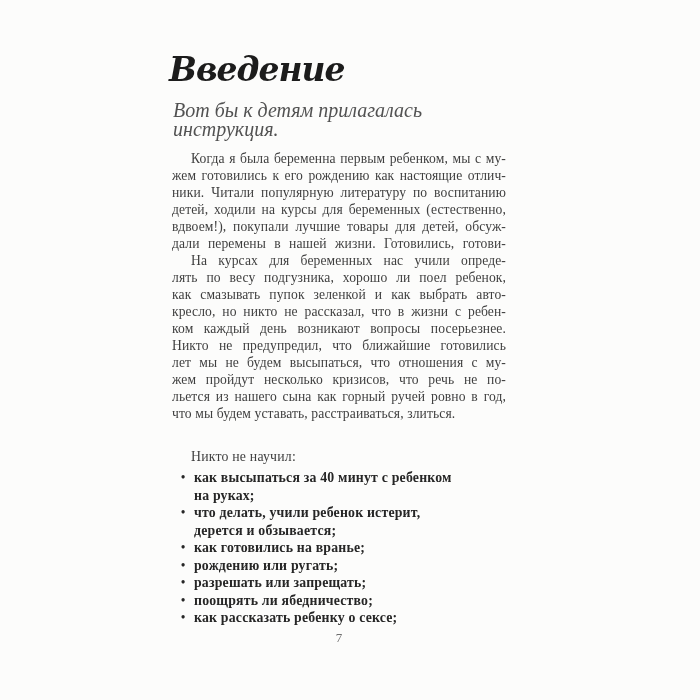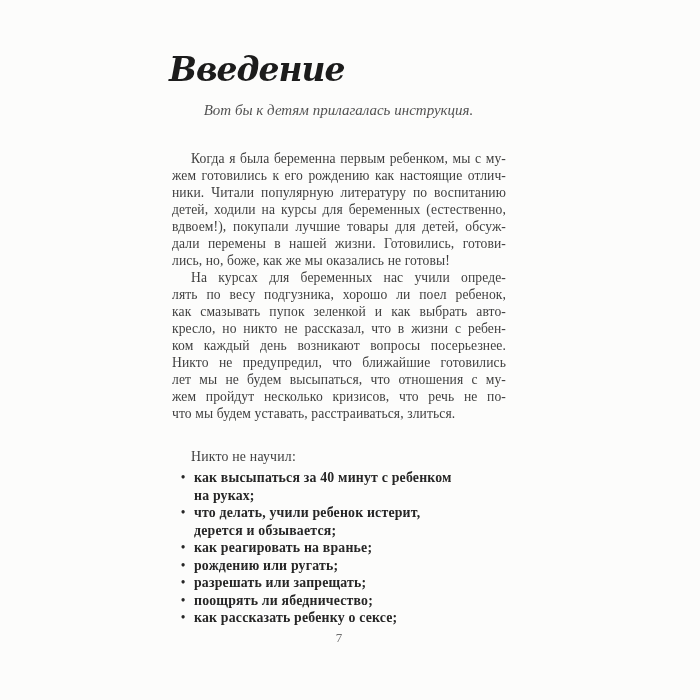--- a/index.html
+++ b/index.html
@@ -32,23 +32,23 @@
     font-weight: bold;
     font-size: 33px;
     letter-spacing: -1px;
     color: var(--title);
   }
   .epigraph {
     position: absolute;
     left: 173px;
     top: 101px;
     width: 331px;
-    text-align: center;
+    text-align: left;
     font-style: italic;
-    font-size: 15px;
+    font-size: 20px;
     line-height: 19px;
     color: var(--epigraph-text);
   }
   .body-col {
     position: absolute;
     left: 172px;
     top: 150px;
     width: 334px;
     font-size: 13.6px;
     letter-spacing: 0.1px;
@@ -116,29 +116,29 @@
       <div class="ep-line">Вот бы к детям прилагалась инструкция.</div>
     </div>
 
   <div class="body-col" id="body">
       <div class="bline first">Когда я была беременна первым ребенком, мы с му-</div>
       <div class="bline">жем готовились к его рождению как настоящие отлич-</div>
       <div class="bline">ники. Читали популярную литературу по воспитанию</div>
       <div class="bline">детей, ходили на курсы для беременных (естественно,</div>
       <div class="bline">вдвоем!), покупали лучшие товары для детей, обсуж-</div>
       <div class="bline">дали перемены в нашей жизни. Готовились, готови-</div>
-      <div class="bline last">лись, но, боже, как же мы оказались не готовы!</div>
       <div class="bline first">На курсах для беременных нас учили опреде-</div>
       <div class="bline">лять по весу подгузника, хорошо ли поел ребенок,</div>
       <div class="bline">как смазывать пупок зеленкой и как выбрать авто-</div>
       <div class="bline">кресло, но никто не рассказал, что в жизни с ребен-</div>
       <div class="bline">ком каждый день возникают вопросы посерьезнее.</div>
       <div class="bline">Никто не предупредил, что ближайшие готовились</div>
       <div class="bline">лет мы не будем высыпаться, что отношения с му-</div>
       <div class="bline">жем пройдут несколько кризисов, что речь не по-</div>
+      <div class="bline">льется из нашего сына как горный ручей ровно в год,</div>
       <div class="bline last">что мы будем уставать, расстраиваться, злиться.</div>
     </div>
 
   <div class="list-intro">Никто не научил:</div>
 
   <div class="bullets" id="bullets">
       <div class="bullet">
         <span class="marker">•</span>
         <div class="bcol">
           <div class="bul-line">как высыпаться за 40 минут с ребенком</div>
@@ -148,21 +148,21 @@
       <div class="bullet">
         <span class="marker">•</span>
         <div class="bcol">
           <div class="bul-line">что делать, учили ребенок истерит,</div>
           <div class="bul-line">дерется и обзывается;</div>
         </div>
       </div>
       <div class="bullet">
         <span class="marker">•</span>
         <div class="bcol">
-          <div class="bul-line">как реагировать на вранье;</div>
+          <div class="bul-line">как готовились на вранье;</div>
         </div>
       </div>
       <div class="bullet">
         <span class="marker">•</span>
         <div class="bcol">
           <div class="bul-line">рождению или ругать;</div>
         </div>
       </div>
       <div class="bullet">
         <span class="marker">•</span>

